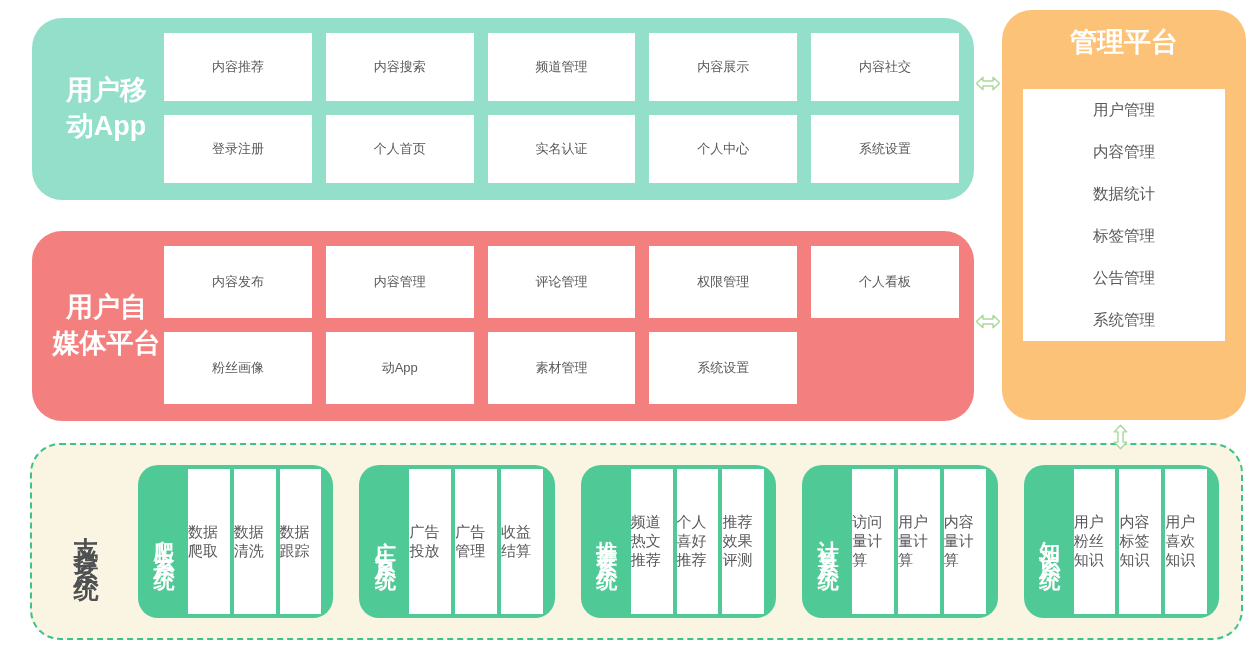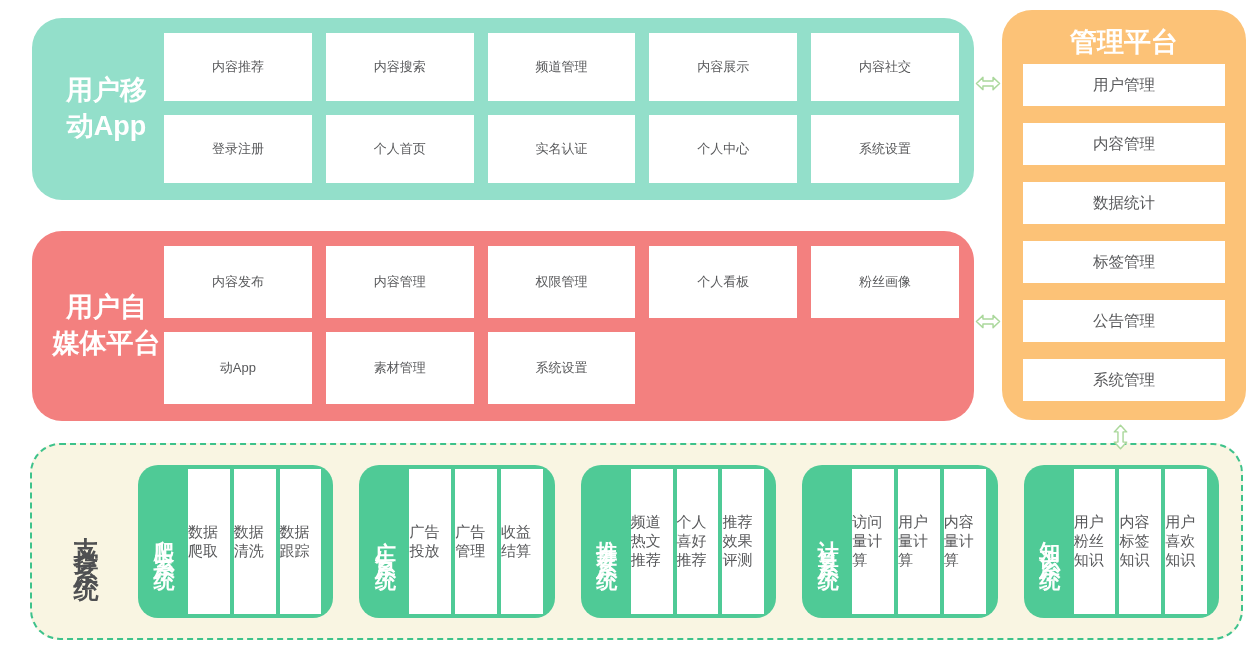--- a/index.html
+++ b/index.html
@@ -20,21 +20,21 @@
     color:var(--c-white); font-size:27px; font-weight:bold; line-height:1.32; text-align:center;padding-left:17px;}
   .cells-grid{flex:1; display:grid; grid-template-columns:repeat(5,1fr); grid-auto-rows:1fr;
     gap:14px; padding:15px 15px 17px 0;}
   .cell{background:var(--c-white); display:flex; align-items:center; justify-content:center;
     font-size:13px; color:var(--c-cell_text);}
 
   
   .admin{position:absolute; left:1002px; top:10px; width:244px; height:410px;
     background:var(--c-orange); border-radius:30px;}
   .admin-title{padding-top:14px; text-align:center; color:var(--c-white); font-size:27px; font-weight:bold;}
-  .admin-cells{display:flex; flex-direction:column; gap:17px; margin:4px 21px 0;}
+  .admin-cells{display:flex; flex-direction:column; margin:29px 21px 0;}
   .admin-cell{height:42px; background:var(--c-white); display:flex; align-items:center; justify-content:center;
     font-size:15.5px; color:var(--c-cell_text);}
 
   
   .support{position:absolute; left:30px; top:443px; width:1213px; height:197px;
     background:var(--c-cream); border:2px dashed var(--c-dash_green); border-radius:30px;
     display:flex; align-items:center; gap:22px; padding:20px 22px 20px 26px;}
   .support-title{width:58px; display:flex; align-items:center; justify-content:center;
     writing-mode:vertical-lr; text-orientation:upright; letter-spacing:13px;
     color:var(--c-support_title_text); font-size:25px; font-weight:bold;}
@@ -80,20 +80,21 @@
   </section>
 
   <section class="panel coral">
     <div class="panel-title">
       <span>用户自</span>
       <span>媒体平台</span>
     </div>
     <div class="cells-grid">
       <div class="cell">内容发布</div>
       <div class="cell">内容管理</div>
+      <div class="cell">评论管理</div>
       <div class="cell">权限管理</div>
       <div class="cell">个人看板</div>
       <div class="cell">粉丝画像</div>
       <div class="cell">动App</div>
       <div class="cell">素材管理</div>
       <div class="cell">系统设置</div>
     </div>
   </section>
 
   <aside class="admin">

